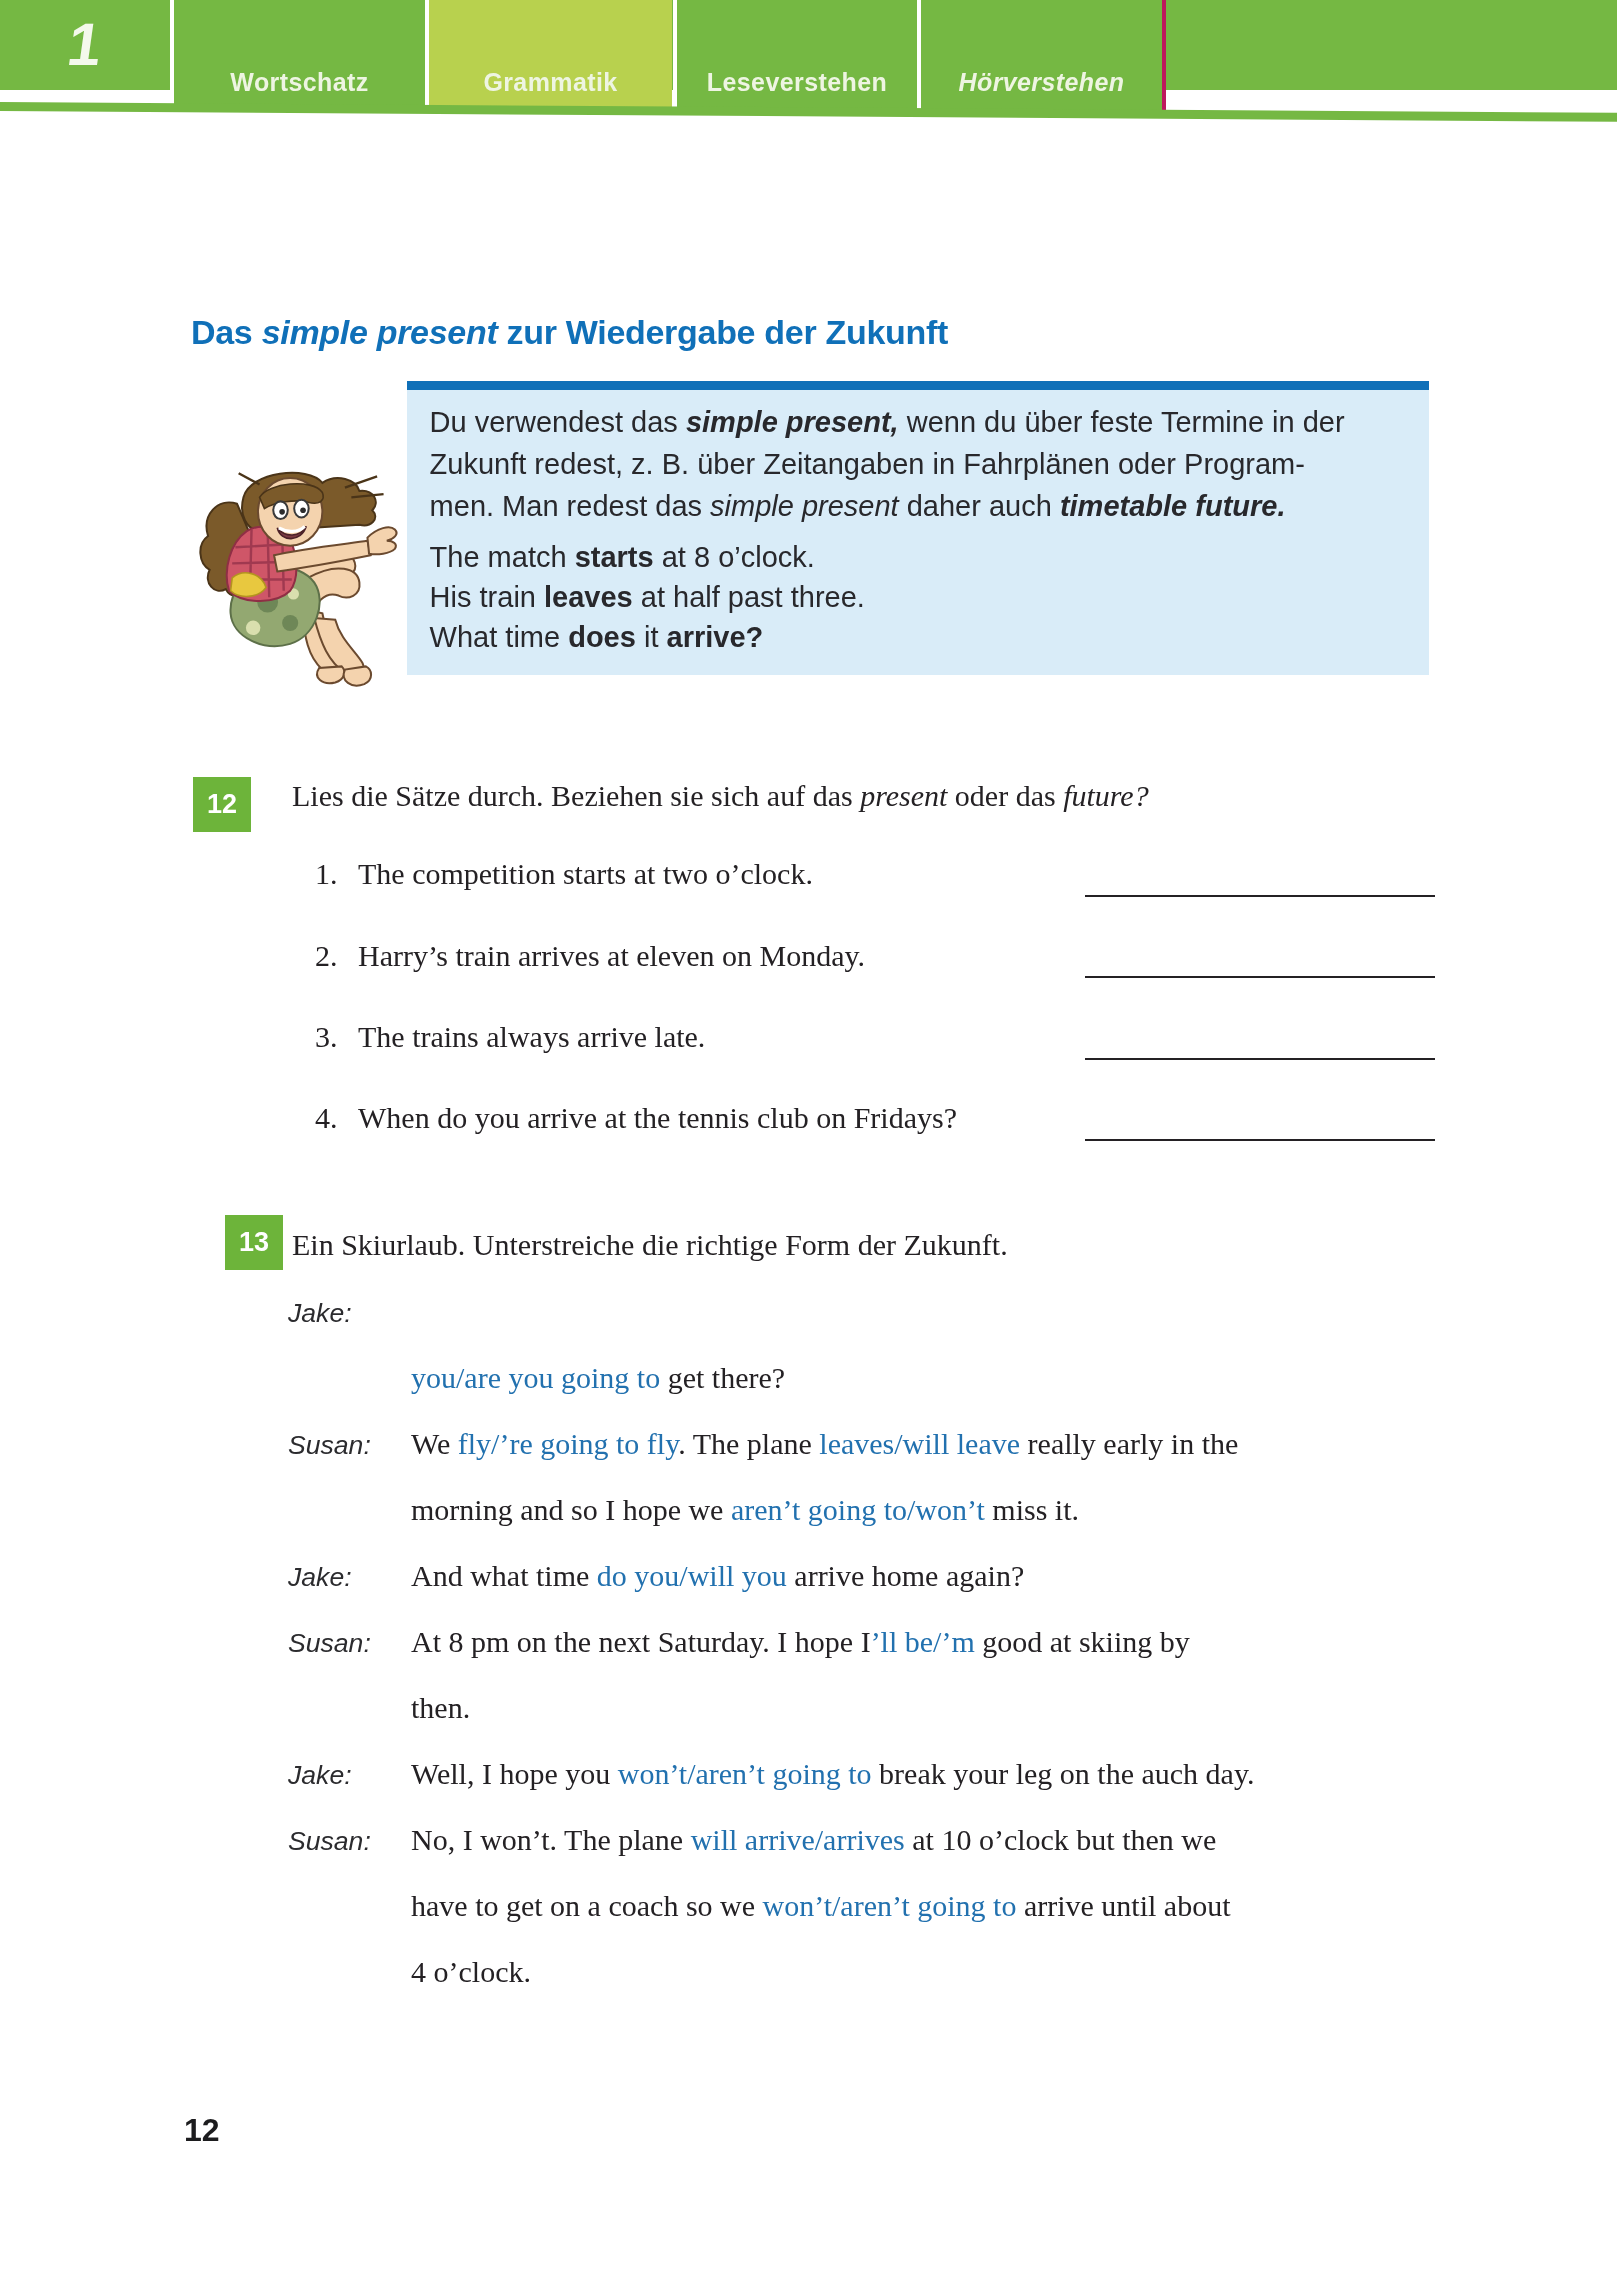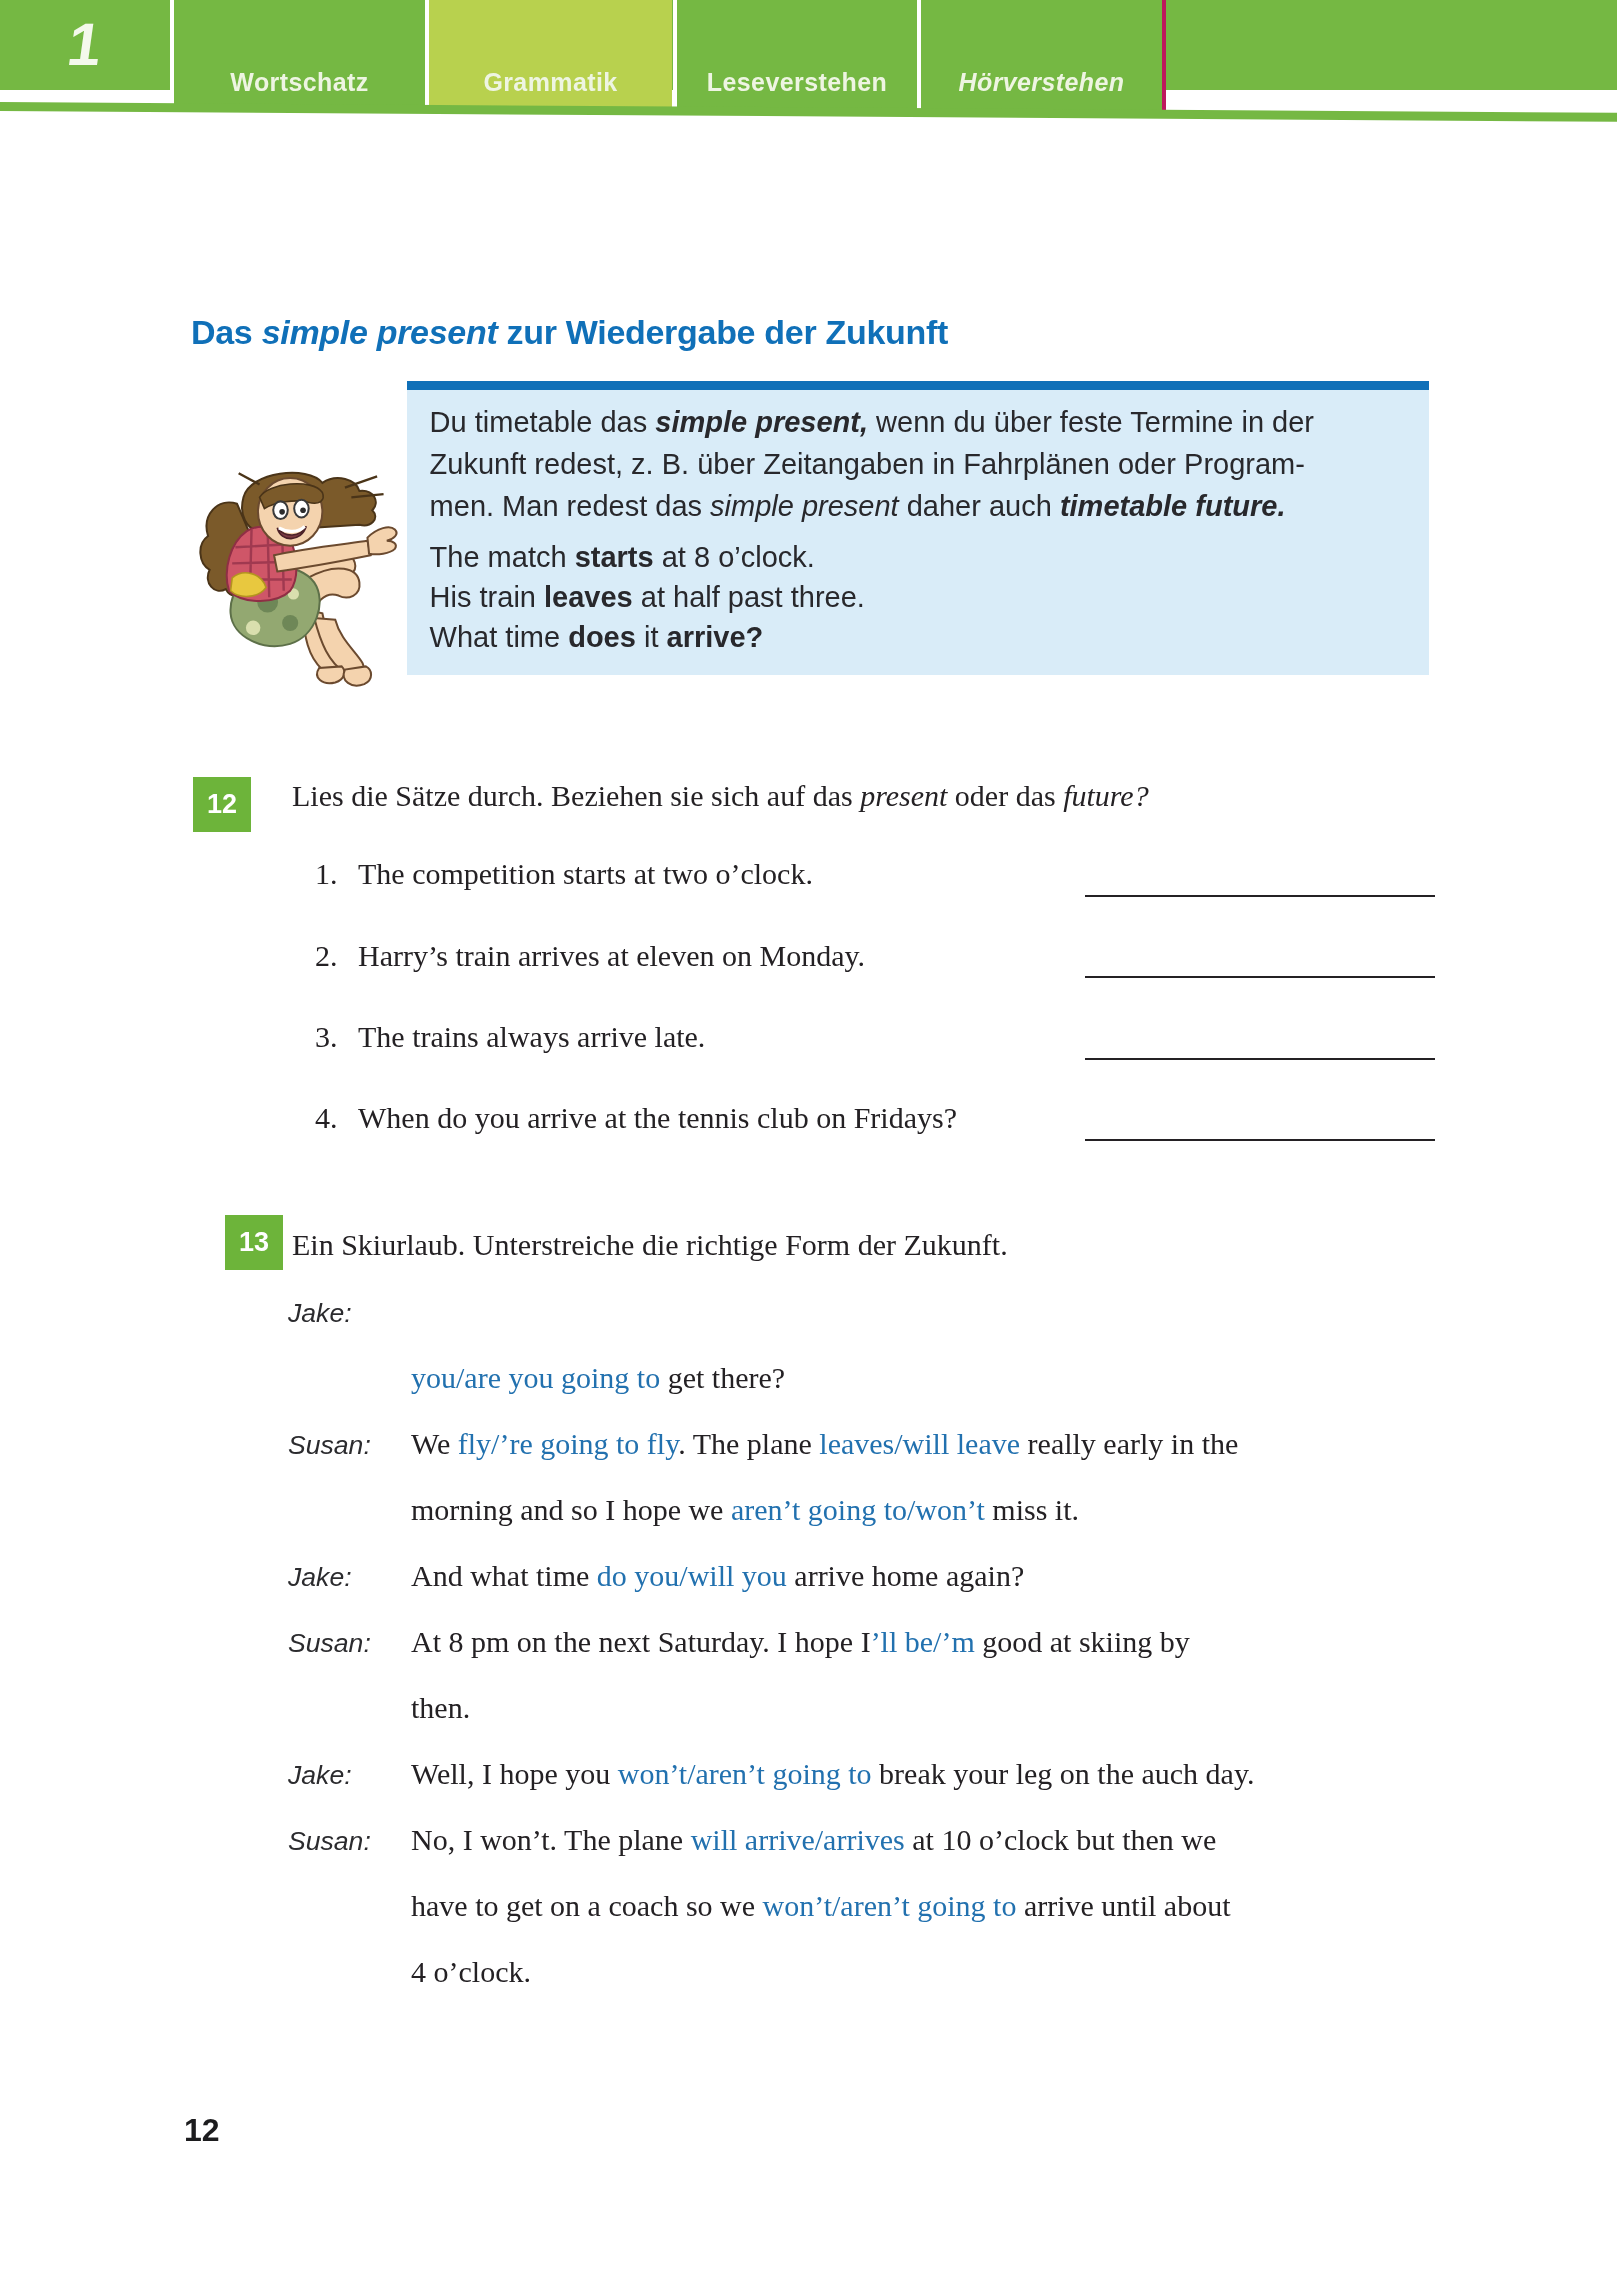--- a/index.html
+++ b/index.html
@@ -77,21 +77,21 @@
       <span class="lbl">Hörverstehen</span>
     </div>
   </div>
   <div class="header-stripe"></div>
 
   <h1 class="page-title"><span>Das </span><span class="i">simple present</span><span> zur Wiedergabe der Zukunft</span></h1>
 
   <div class="info-bar"></div>
   <div class="info-box">
     <div>
-      <div><span>Du timetable das </span><span class="bi">simple present,</span><span> wenn du über feste Termine in der</span></div>
+      <div><span>Du verwendest das </span><span class="bi">simple present,</span><span> wenn du über feste Termine in der</span></div>
       <div><span>Zukunft redest, z. B. über Zeitangaben in Fahrplänen oder Program-</span></div>
       <div><span>men. Man redest das </span><span class="i">simple present</span><span> daher auch </span><span class="bi">timetable future.</span></div>
     </div>
     <div class="examples">
       <div><span>The match </span><span class="b">starts</span><span> at 8 o’clock.</span></div>
       <div><span>His train </span><span class="b">leaves</span><span> at half past three.</span></div>
       <div><span>What time </span><span class="b">does</span><span> it </span><span class="b">arrive?</span></div>
     </div>
   </div>
 

